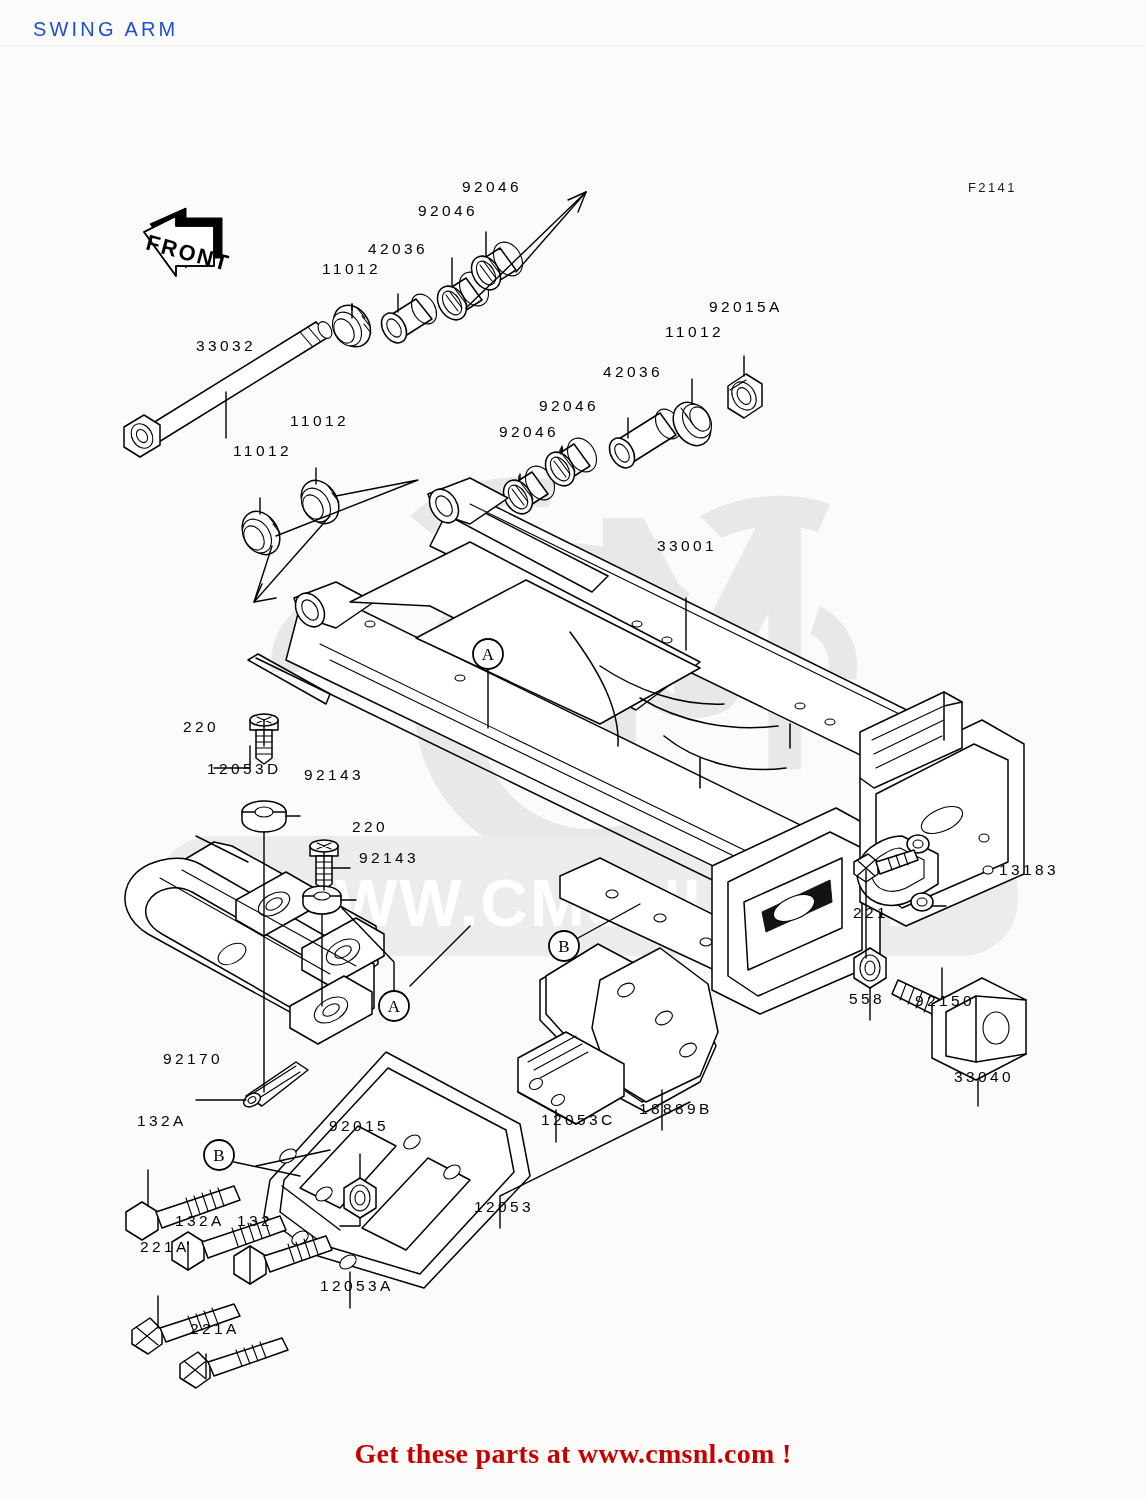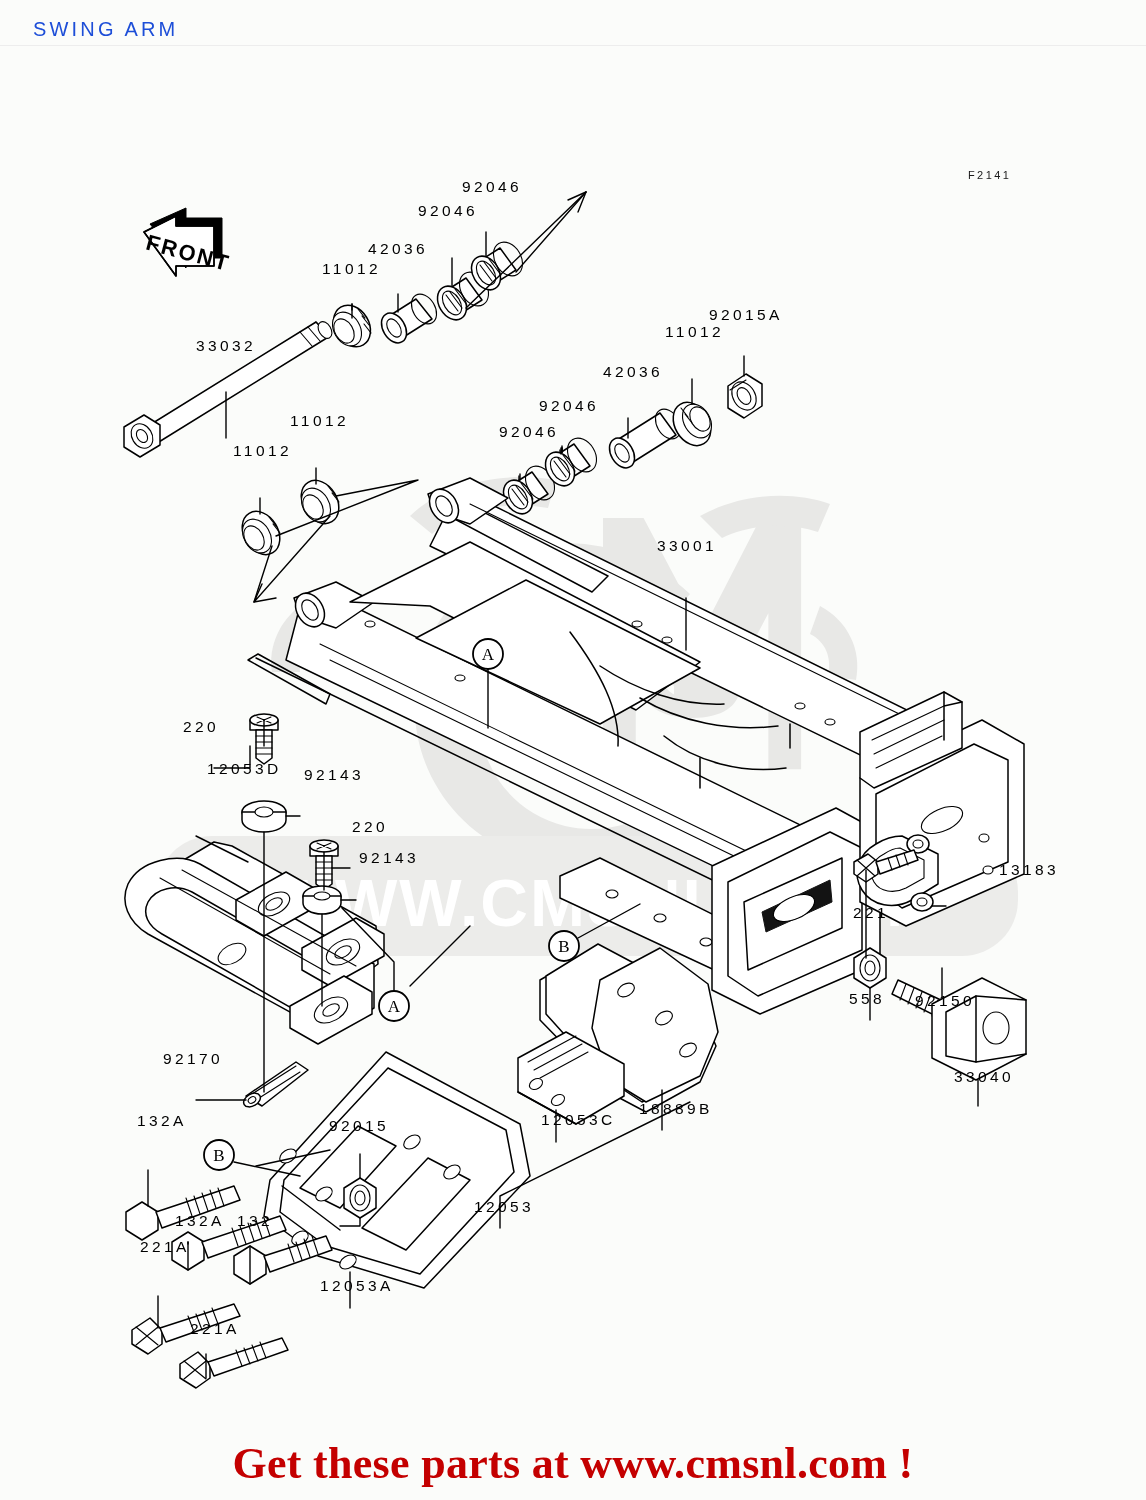--- a/index.html
+++ b/index.html
@@ -23,22 +23,22 @@
     font-family:"Liberation Sans", sans-serif;
     white-space:nowrap;
   }
   .hdr-rule{
     position:absolute;left:0;top:45px;width:1146px;height:1px;
     background:#ededed;
   }
 
   
   .figcode{
-    position:absolute;left:968px;top:169px;
-    font-size:11px;letter-spacing:2.4px;color:#1a1a1a;
+    position:absolute;left:968px;top:180px;
+    font-size:13px;letter-spacing:2.4px;color:#1a1a1a;
     font-family:"Liberation Sans", sans-serif;
   }
 
   
   .lbl{
     position:absolute;
     font-size:15.5px;
     letter-spacing:3.4px;
     color:#000;
     font-family:"Liberation Sans", sans-serif;
@@ -46,21 +46,21 @@
     font-weight:400;
   }
 
   
   .footer{
     position:absolute;left:0;top:1438px;width:1146px;
     text-align:center;
     color:#c40000;
     font-family:"Liberation Serif", serif;
     font-weight:700;
-    font-size:44px;
+    font-size:28px;
     letter-spacing:0.3px;
     white-space:nowrap;
   }
 
   
   svg#art{position:absolute;left:0;top:46px;width:1146px;height:1380px;}
   svg#art .ln{fill:none;stroke:#000;stroke-width:1.5;stroke-linecap:round;stroke-linejoin:round;}
   svg#art .ln-t{fill:none;stroke:#000;stroke-width:1.1;stroke-linecap:round;stroke-linejoin:round;}
   svg#art .lead{fill:none;stroke:#000;stroke-width:1.4;stroke-linecap:round;}
   svg#art .fillw{fill:#ffffff;stroke:#000;stroke-width:1.5;stroke-linejoin:round;}
@@ -522,21 +522,21 @@
       <text class="ref" x="219" y="1115">B</text>
     </g>
 
   </svg>
 
   <div id="labels">
       <div class="lbl" style="left: 462px; top: 178px;">92046</div>
       <div class="lbl" style="left: 418px; top: 202px;">92046</div>
       <div class="lbl" style="left: 368px; top: 240px;">42036</div>
       <div class="lbl" style="left: 322px; top: 260px;">11012</div>
-      <div class="lbl" style="left: 709px; top: 306px; text-align: right;">92015A</div>
+      <div class="lbl" style="left: 709px; top: 298px; text-align: right;">92015A</div>
       <div class="lbl" style="left: 665px; top: 323px;">11012</div>
       <div class="lbl" style="left: 603px; top: 363px;">42036</div>
       <div class="lbl" style="left: 196px; top: 337px;">33032</div>
       <div class="lbl" style="left: 539px; top: 397px;">92046</div>
       <div class="lbl" style="left: 290px; top: 412px;">11012</div>
       <div class="lbl" style="left: 499px; top: 423px;">92046</div>
       <div class="lbl" style="left: 233px; top: 442px;">11012</div>
       <div class="lbl" style="left: 657px; top: 537px;">33001</div>
       <div class="lbl" style="left: 183px; top: 718px;">220</div>
       <div class="lbl" style="left: 304px; top: 766px;">92143</div>

